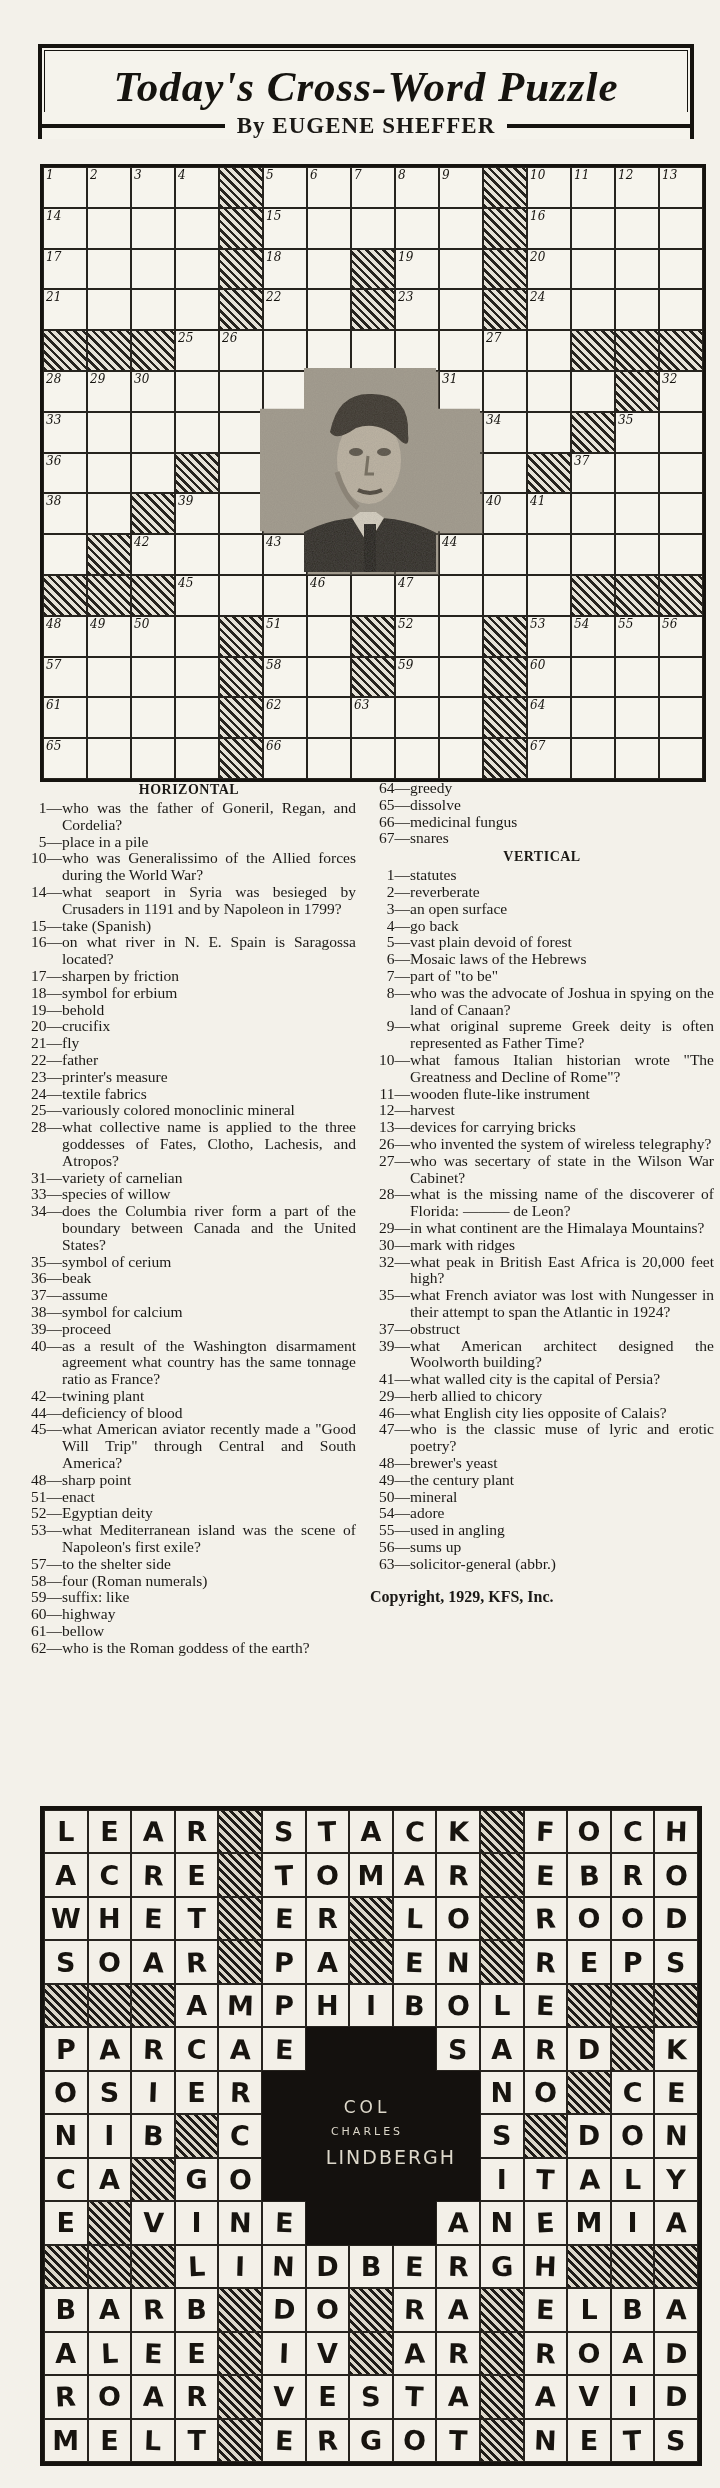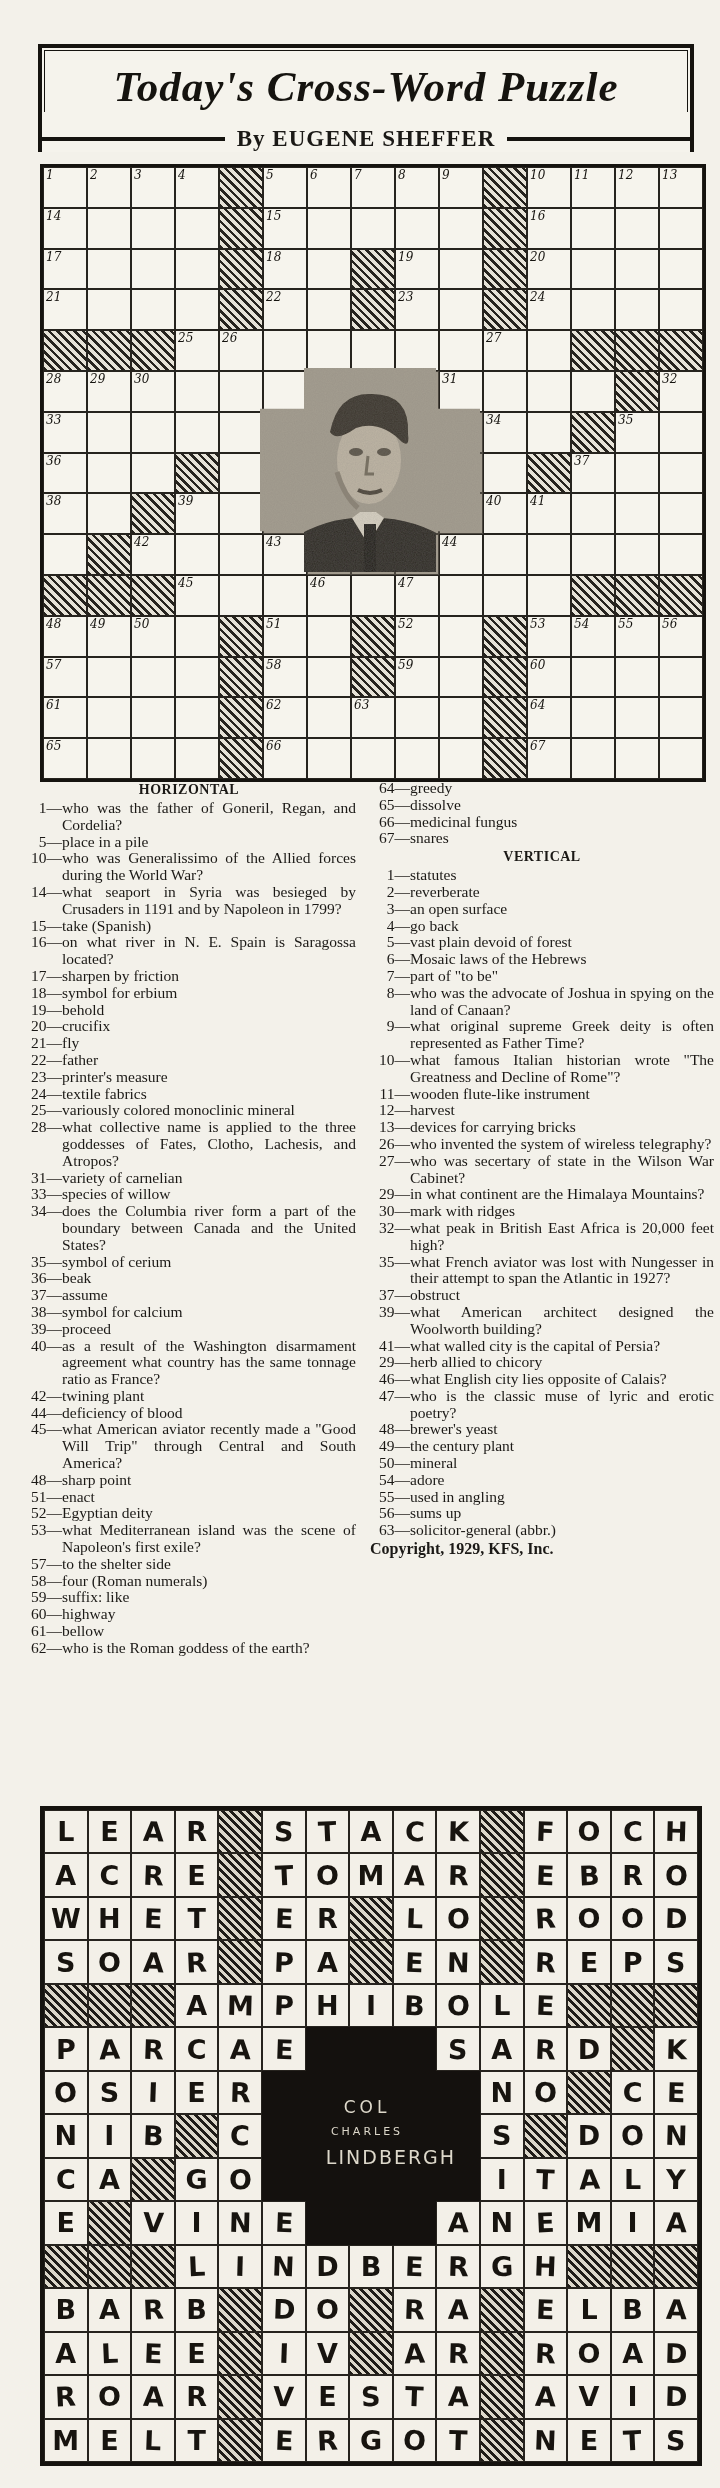--- a/index.html
+++ b/index.html
@@ -4,21 +4,21 @@
 <style>
   html,body{margin:0;padding:0;background:#d8d5cc;}
   .page{position:relative;width:720px;height:2488px;background:#f3f1ea;overflow:hidden;
         font-family:"Liberation Serif",serif;color:#1b1916;}
   
   .tbox{position:absolute;left:38px;top:44px;width:648px;border:4px solid #15130f;border-bottom:none;
         background:#f5f3ec;}
   .tbox .inner{border:1px solid #15130f;border-bottom:none;margin:2px 2px 0 2px;padding:14px 0 4px 0;}
   .title{text-align:center;font-size:43px;font-weight:bold;font-style:italic;letter-spacing:1px;
          color:#15130f;line-height:1.0;}
-  .byline{display:flex;align-items:center;margin-top:14px;}
+  .byline{display:flex;align-items:center;margin-top:1px;}
   .byline .rule{height:4px;background:#15130f;flex:1;}
   .byline .by{padding:0 12px;font-weight:bold;font-size:23px;letter-spacing:1px;white-space:nowrap;}
   
   .pgrid{position:absolute;left:40px;top:164px;width:660px;height:612px;border:3px solid #15130f;
          display:grid;grid-template-columns:repeat(15,1fr);grid-template-rows:repeat(15,1fr);
          background:#f5f3ec;}
   .pc{position:relative;border:1px solid #26231e;}
   .pc.open{background:#f6f4ed;}
   .pc.black{background:repeating-linear-gradient(45deg,#26231e 0px,#26231e 2.5px,#e6e2d7 2.5px,#e6e2d7 6px);}
   .pc.photo{background:#a19a8d;border-color:#4a453d;}
@@ -26,21 +26,21 @@
   .photo-overlay{position:absolute;left:220px;top:204px;width:220px;height:204px;pointer-events:none;
       clip-path:polygon(20% 0,80% 0,80% 20%,100% 20%,100% 80%,80% 80%,80% 100%,20% 100%,20% 80%,0 80%,0 20%,20% 20%);}
   
   .clues{position:absolute;left:22px;top:780px;width:692px;display:flex;gap:14px;}
   .ccol{font-size:15.5px;line-height:16.8px;text-align:justify;}
   .ccol.left{width:334px;}
   .ccol.right{width:344px;}
   .clues-head{text-align:center;font-weight:bold;font-size:14px;letter-spacing:.5px;line-height:20px;}
   .clue{padding-left:40px;text-indent:-40px;}
   .cnum{display:inline-block;width:40px;text-align:right;white-space:pre;text-indent:0;}
-  .copyright{font-weight:bold;margin-top:2px;font-size:16px;}
+  .copyright{font-weight:bold;margin-top:16px;font-size:16px;}
   
   .sgrid{position:absolute;left:40px;top:1806px;width:654px;height:652px;border:4px solid #15130f;
          display:grid;grid-template-columns:repeat(15,1fr);grid-template-rows:repeat(15,1fr);
          background:#f2efe7;}
   .sgrid .pc.open{background:#f3f0e8;display:flex;align-items:center;justify-content:center;}
   .sgrid .pc.black{background:repeating-linear-gradient(45deg,#1f1c18 0px,#1f1c18 2.6px,#dcd7ca 2.6px,#dcd7ca 6px);}
   .sgrid .pc.center{background:#14110e;border-color:#14110e;}
   .lt{font-family:"DejaVu Sans",sans-serif;font-weight:bold;font-size:27px;color:#17140f;}
   .sgrid .pc:nth-child(3n) .lt{transform:rotate(2deg);}
   .sgrid .pc:nth-child(7n) .lt{transform:rotate(-2.5deg);}
@@ -515,24 +515,25 @@
           <div class="clue"><span class="cnum">6—</span><span>Mosaic laws of the Hebrews</span></div>
           <div class="clue"><span class="cnum">7—</span><span>part of "to be"</span></div>
           <div class="clue"><span class="cnum">8—</span><span>who was the advocate of Joshua in spying on the land of Canaan?</span></div>
           <div class="clue"><span class="cnum">9—</span><span>what original supreme Greek deity is often represented as Father Time?</span></div>
           <div class="clue"><span class="cnum">10—</span><span>what famous Italian historian wrote "The Greatness and Decline of Rome"?</span></div>
           <div class="clue"><span class="cnum">11—</span><span>wooden flute-like instrument</span></div>
           <div class="clue"><span class="cnum">12—</span><span>harvest</span></div>
           <div class="clue"><span class="cnum">13—</span><span>devices for carrying bricks</span></div>
           <div class="clue"><span class="cnum">26—</span><span>who invented the system of wireless telegraphy?</span></div>
           <div class="clue"><span class="cnum">27—</span><span>who was secertary of state in the Wilson War Cabinet?</span></div>
+          <div class="clue"><span class="cnum">28—</span><span>what is the missing name of the discoverer of Florida: ——— de Leon?</span></div>
           <div class="clue"><span class="cnum">29—</span><span>in what continent are the Himalaya Mountains?</span></div>
           <div class="clue"><span class="cnum">30—</span><span>mark with ridges</span></div>
           <div class="clue"><span class="cnum">32—</span><span>what peak in British East Africa is 20,000 feet high?</span></div>
-          <div class="clue"><span class="cnum">35—</span><span>what French aviator was lost with Nungesser in their attempt to span the Atlantic in 1927?</span></div>
+          <div class="clue"><span class="cnum">35—</span><span>what French aviator was lost with Nungesser in their attempt to span the Atlantic in 1924?</span></div>
           <div class="clue"><span class="cnum">37—</span><span>obstruct</span></div>
           <div class="clue"><span class="cnum">39—</span><span>what American architect designed the Woolworth building?</span></div>
           <div class="clue"><span class="cnum">41—</span><span>what walled city is the capital of Persia?</span></div>
           <div class="clue"><span class="cnum">29—</span><span>herb allied to chicory</span></div>
           <div class="clue"><span class="cnum">46—</span><span>what English city lies opposite of Calais?</span></div>
           <div class="clue"><span class="cnum">47—</span><span>who is the classic muse of lyric and erotic poetry?</span></div>
           <div class="clue"><span class="cnum">48—</span><span>brewer's yeast</span></div>
           <div class="clue"><span class="cnum">49—</span><span>the century plant</span></div>
           <div class="clue"><span class="cnum">50—</span><span>mineral</span></div>
           <div class="clue"><span class="cnum">54—</span><span>adore</span></div>

